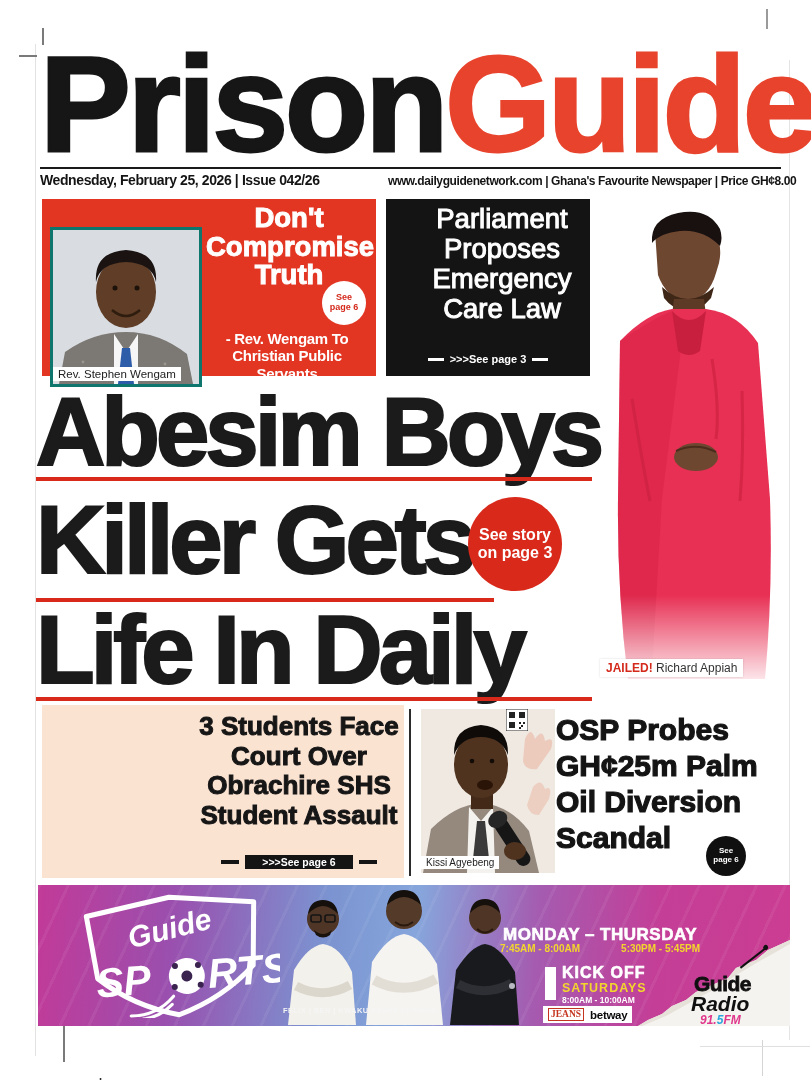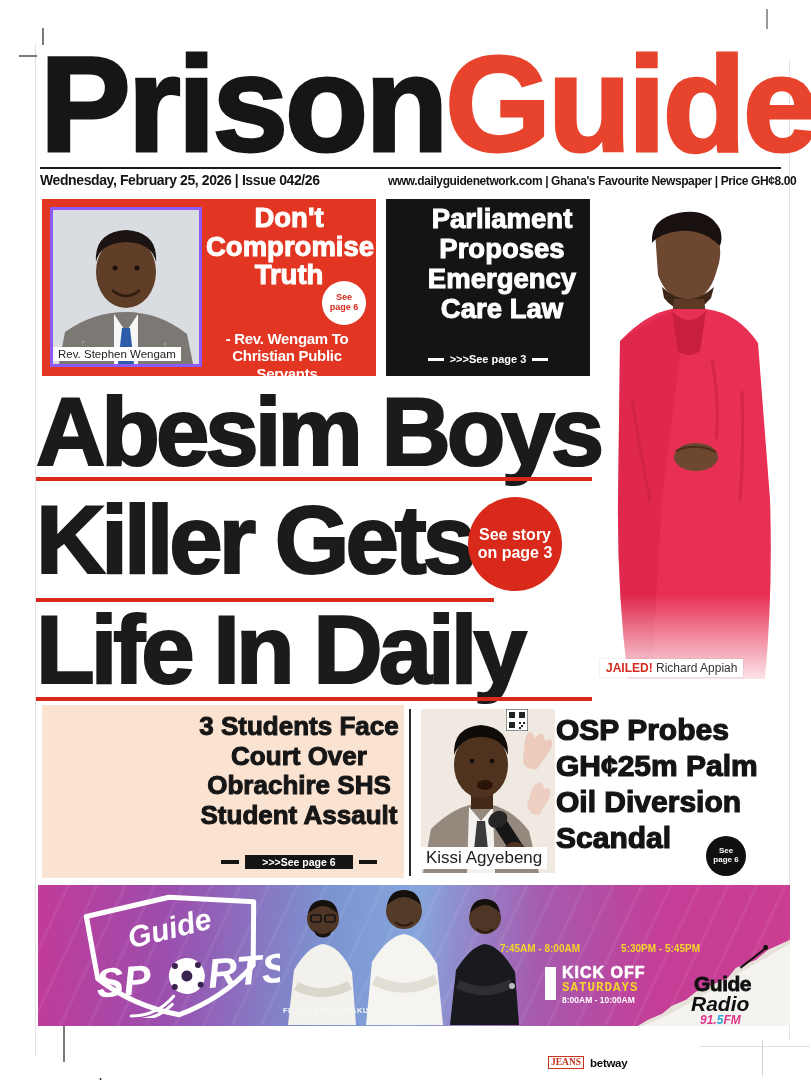--- a/index.html
+++ b/index.html
@@ -24,31 +24,31 @@
   
   .masthead { left:40px; top:36px; font-size:136px; font-weight:bold; letter-spacing:-3px; line-height:1; z-index:5; white-space:nowrap; }
   .mh-black { color:#161616; -webkit-text-stroke:3px #161616; }
   .mh-red { color:#e8432c; -webkit-text-stroke:3px #e8432c; }
   .strip-rule { left:40px; top:167px; width:741px; height:2px; background:#1a1a1a; z-index:1; }
   .date-left { left:40px; top:172px; font-size:14px; font-weight:bold; color:#141414; letter-spacing:-0.4px; white-space:nowrap; }
   .date-right { left:388px; top:174px; width:393px; font-size:12px; font-weight:bold; color:#141414; letter-spacing:-0.4px; text-align:right; white-space:nowrap; }
 
   
   .red-box { left:42px; top:199px; width:334px; height:177px; background:#e23522; }
-  .photo { position:absolute; border:3px solid #8b5cf6; overflow:hidden; }
+  .photo { position:absolute; border:3px solid #0f766e; overflow:hidden;margin-top:20px; }
   .photo-wengam { left:50px; top:207px; width:152px; height:160px; background:#d9dde2; }
   .cap-label { position:absolute; background:#ffffff; color:#222; font-size:11.5px; padding:1px 5px; white-space:nowrap; }
   .wengam-head { left:206px; top:204px; width:166px; font-size:27.5px; line-height:1.04; font-weight:bold; color:#fff; text-align:center; -webkit-text-stroke:1px #fff; }
   .wengam-sub { left:200px; top:330px; width:174px; font-size:15px; line-height:1.15; font-weight:bold; color:#fff; text-align:center; letter-spacing:-0.3px; }
   .badge { border-radius:50%; display:flex; align-items:center; justify-content:center; text-align:center; font-weight:bold; }
   .badge-wengam { left:322px; top:281px; width:44px; height:44px; background:#fff; color:#d42a1c; font-size:9px; line-height:1.1; padding:4px; }
 
   
   .black-box { left:386px; top:199px; width:204px; height:177px; background:#141414; }
-  .parl-head { left:386px; top:204px; width:232px; font-size:27.5px; line-height:1.09; font-weight:bold; color:#fff; text-align:center; -webkit-text-stroke:1px #fff; }
+  .parl-head { left:386px; top:204px; width:232px; font-size:27.5px; line-height:1.09; font-weight:normal; color:#fff; text-align:center; -webkit-text-stroke:1px #fff; }
   .pointer { display:flex; align-items:center; justify-content:center; gap:6px; font-weight:bold; }
   .pointer3 { left:386px; top:353px; width:204px; color:#fff; font-size:11px; }
   .pointer3 .dash { width:16px; height:3px; background:#fff; }
   .pointer6 { left:196px; top:855px; width:206px; font-size:10.5px; }
   .pointer6 .dash { width:18px; height:4px; background:#141414; }
   .pointer6 .pill { background:#141414; color:#fff; padding:1px 17px; }
 
   
   .photo-appiah { left:592px; top:199px; width:197px; height:492px; background:#fff; overflow:hidden; }
   .cap-appiah { left:600px; top:659px; background:#fff; padding:2px 6px; font-size:12px; white-space:nowrap; box-shadow:0 0 2px rgba(0,0,0,.15); }
@@ -81,23 +81,23 @@
     background:linear-gradient(95deg,#c23a98 0%,#9a4fae 18%,#7b93d0 38%,#86a6dc 50%,#a55bb0 66%,#c43e97 82%,#cb3d92 100%); overflow:hidden; }
   .banner-tex { left:38px; top:885px; width:752px; height:141px;
     background:repeating-linear-gradient(115deg, rgba(255,255,255,.06) 0 3px, rgba(255,255,255,0) 3px 26px); }
   .sports-logo { left:68px; top:892px; }
   .presenters { left:278px; top:888px; }
   .names { left:283px; top:1006px; font-size:7.5px; font-weight:bold; color:#f5f5f5; letter-spacing:.4px; white-space:nowrap; }
   .days { left:500px; top:925px; width:200px; text-align:center; font-size:17px; font-weight:bold; color:#fff; letter-spacing:.5px; white-space:nowrap; -webkit-text-stroke:.6px #fff; }
   .times { left:500px; top:943px; width:200px; display:flex; justify-content:space-between; color:#f3d62c; font-size:10px; font-weight:bold; }
   .kick-bar { left:545px; top:967px; width:11px; height:33px; background:#fff; }
   .kick-title { left:562px; top:964px; font-size:16px; font-weight:bold; color:#fff; letter-spacing:1px; -webkit-text-stroke:.6px #fff; }
-  .kick-day { left:562px; top:981px; font-size:12.5px; font-weight:bold; color:#f3d62c; letter-spacing:1px;font-family:Liberation Mono, monospace; }
+  .kick-day { left:562px; top:981px; font-size:12.5px; font-weight:bold; color:#f3d62c; letter-spacing:1px; }
   .kick-time { left:562px; top:995px; font-size:8.5px; font-weight:bold; color:#fff; }
-  .sponsors { left:543px; top:1006px; height:17px; background:#fff; display:flex; align-items:center; gap:6px; padding:0 5px;margin-top:48px; }
+  .sponsors { left:543px; top:1006px; height:17px; background:#fff; display:flex; align-items:center; gap:6px; padding:0 5px; }
   .jeans { border:1px solid #c4341f; color:#c4341f; font-family:"Liberation Serif", serif; font-weight:bold; font-size:9.5px; padding:0 2px; line-height:1.2; }
   .betway { color:#0b0b0b; font-weight:bold; font-size:11.5px; letter-spacing:-0.3px; }
   .torn { left:636px; top:938px; }
   .antenna { left:737px; top:957px; width:32px; height:2px; background:#111; transform:rotate(-38deg); }
   .antenna::after { content:""; position:absolute; right:-3px; top:-2px; width:5px; height:5px; border-radius:50%; background:#111; }
   .radio-guide { left:694px; top:972px; font-size:21px; font-weight:bold; color:#101010; letter-spacing:-0.5px; -webkit-text-stroke:.8px #101010; }
   .radio-radio { left:691px; top:992px; font-size:21px; font-weight:bold; font-style:italic; color:#101010; }
   .radio-freq { left:700px; top:1013px; font-size:12px; font-weight:bold; font-style:italic; }
   .radio-freq .a, .radio-freq .c { color:#e0368c; }
   .radio-freq .b { color:#2ba6dd; }
@@ -216,21 +216,21 @@
       <path d="M33 46 Q32 18 60 16 Q88 18 87 46 Q80 28 60 28 Q40 28 33 46 Z" fill="#0f0b09"></path>
       <circle cx="51" cy="52" r="2.3" fill="#120b06"></circle>
         <circle cx="71" cy="52" r="2.3" fill="#120b06"></circle>
       <ellipse cx="64" cy="76" rx="8" ry="5" fill="#2a1408"></ellipse>
       <g transform="rotate(-33 92 134)">
         <rect x="85" y="106" width="14" height="54" rx="7" fill="#161616"></rect>
         <ellipse cx="92" cy="106" rx="10" ry="8" fill="#262626"></ellipse>
       </g>
       <ellipse cx="94" cy="142" rx="11" ry="9" fill="#4f331f"></ellipse>
     </svg>
-    <div class="cap-label" style="left:0; bottom:4px; font-size:17px;">Kissi Agyebeng</div>
+    <div class="cap-label" style="left:0; bottom:4px; font-size:10px;">Kissi Agyebeng</div>
   </div>
   <svg class="abs qr" viewBox="0 0 22 22">
     <rect width="22" height="22" fill="#fff" stroke="#222" stroke-width="1"></rect>
     <rect x="3" y="3" width="6" height="6" fill="#222"></rect>
       <rect x="13" y="3" width="6" height="6" fill="#222"></rect>
     <rect x="3" y="13" width="6" height="6" fill="#222"></rect>
     <rect x="13" y="13" width="2" height="2" fill="#222"></rect>
       <rect x="17" y="13" width="2" height="2" fill="#222"></rect>
     <rect x="15" y="16" width="2" height="2" fill="#222"></rect>
       <rect x="13" y="18" width="2" height="2" fill="#222"></rect>
@@ -275,20 +275,21 @@
     <path d="M96 92 Q126 108 158 91" stroke="#e2ded6" stroke-width="10" fill="none"></path>
     <path d="M172 137 L178 82 Q193 58 207 56 Q222 58 237 84 L241 137 Z" fill="#191a1e"></path>
     <circle cx="207" cy="30" r="16" fill="#4e3526"></circle>
     <path d="M192 25 Q194 11 207 11 Q220 11 222 25 Q214 17 207 17 Q200 17 192 25 Z" fill="#15100c"></path>
     <path d="M199 41 Q207 48 215 41" stroke="#2a1a0e" stroke-width="2" fill="none"></path>
     <path d="M180 96 Q207 110 234 95" stroke="#2e2f35" stroke-width="9" fill="none"></path>
     <circle cx="234" cy="98" r="3" fill="#b9b9c2"></circle>
   </svg>
   <div class="abs names">FELIX  |  BEN  |  KWAKU ASARE (V-PAWA)</div>
 
+  <div class="abs days">MONDAY – THURSDAY</div>
   <div class="abs times">
     <span>7:45AM - 8:00AM</span>
     <span>5:30PM - 5:45PM</span>
   </div>
   <div class="abs kick-bar"></div>
   <div class="abs kick-title">KICK OFF</div>
   <div class="abs kick-day">SATURDAYS</div>
   <div class="abs kick-time">8:00AM - 10:00AM</div>
   <div class="abs sponsors">
     <span class="jeans">JEANS</span>

